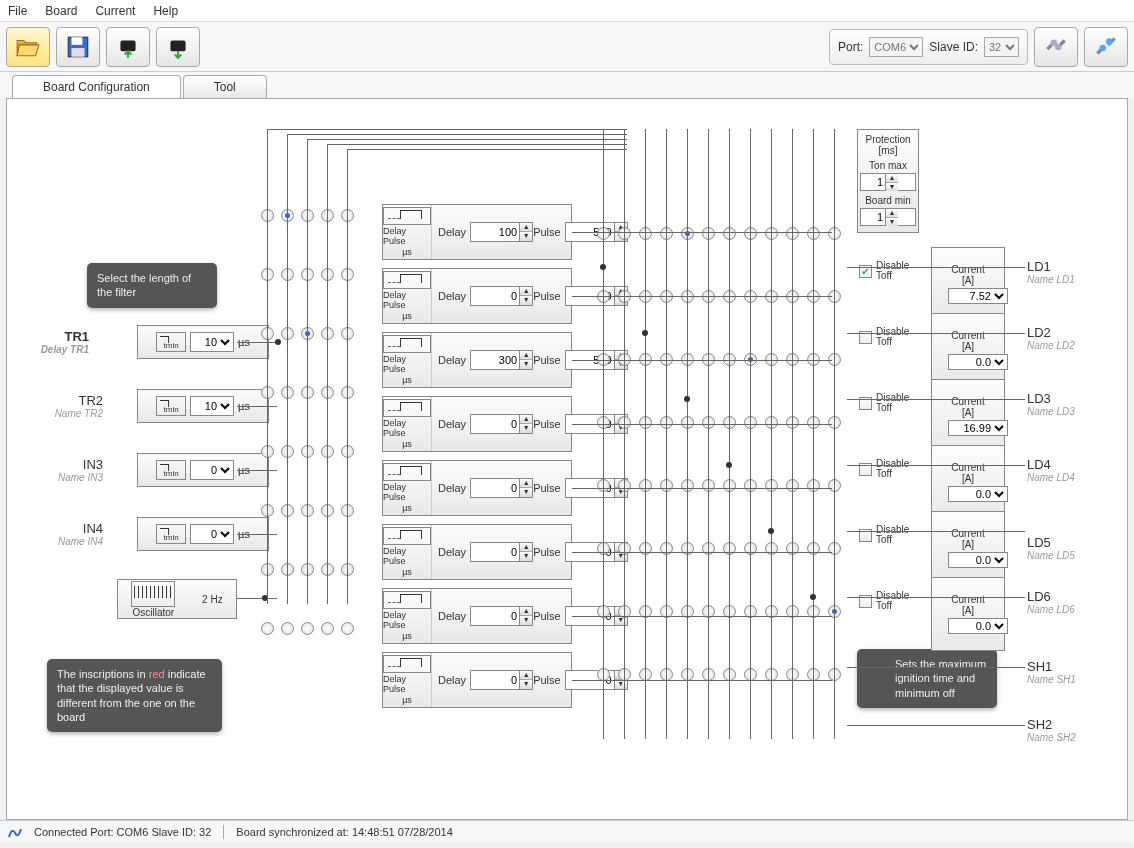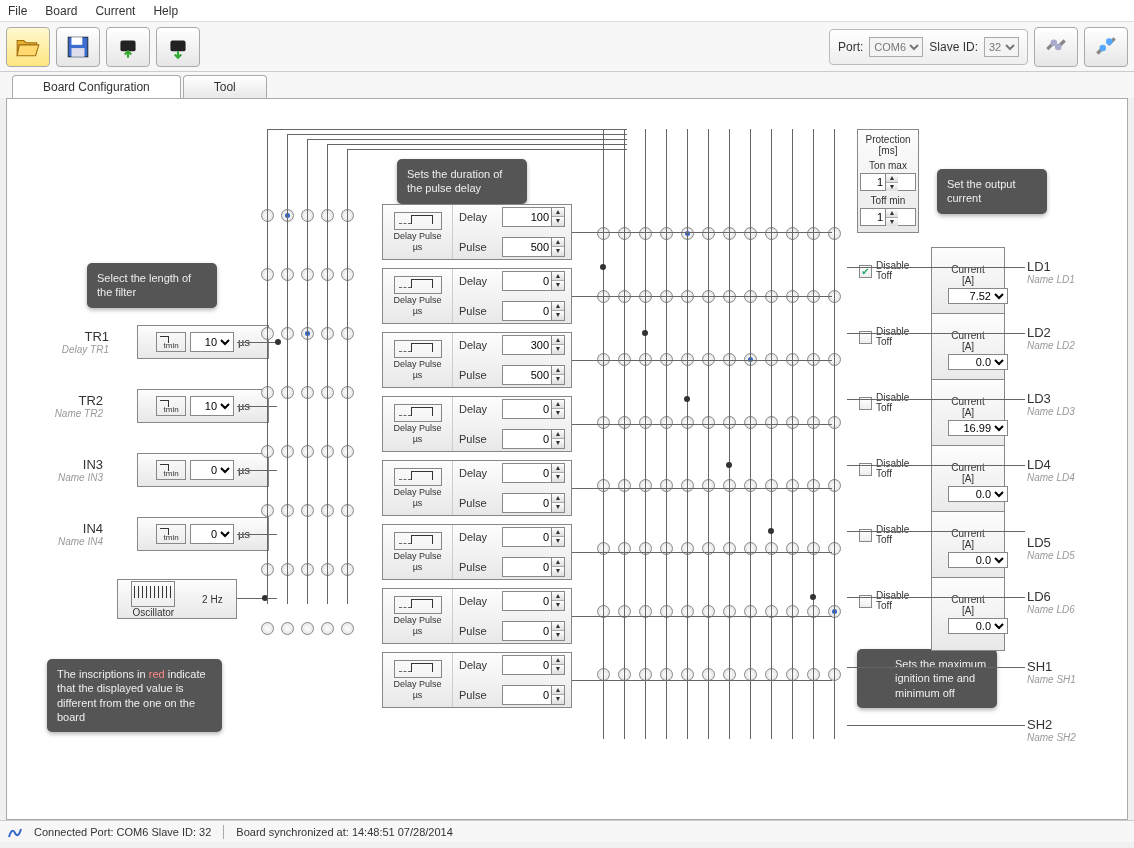--- a/index.html
+++ b/index.html
@@ -32,21 +32,21 @@
 
 .oscblock { position: absolute; border: 1px solid #888; background: linear-gradient(#fdfdfd,#e8e8e8); width: 120px; height: 40px; display: flex; align-items: center; justify-content: space-around; font-size: 10px; }
 .oscicon { width: 44px; height: 26px; border: 1px solid #888; position: relative; }
 .oscicon::after { content:''; position:absolute; left:2px; right:2px; top:4px; height:12px; background: repeating-linear-gradient(90deg,#333 0,#333 1px,transparent 1px,transparent 4px); }
 
 .dpblock { position: absolute; border: 1px solid #888; background: linear-gradient(#fdfdfd,#e8e8e8); width: 190px; height: 56px; display: flex; }
 .dpicon { width: 70px; display: flex; flex-direction: column; align-items: center; justify-content: center; font-size: 9px; gap: 1px; border-right: 1px solid #ccc; }
 .dpwave { width: 48px; height: 18px; border: 1px solid #888; position: relative; }
 .dpwave::before { content:''; position:absolute; left:4px; top:10px; width:12px; border-top:1px dashed #666; }
 .dpwave::after { content:''; position:absolute; left:16px; top:2px; width:20px; height:8px; border-top:1px solid #333; border-left:1px solid #333; border-right:1px solid #333; }
-.dpfields { flex: 1; display: flex; flex-direction: column; justify-content: space-between; padding: 2px 6px; }
+.dpfields { flex: 1; display: flex; flex-direction: row; justify-content: center; padding: 2px 6px; }
 .dprow { display: flex; align-items: center; justify-content: space-between; gap: 4px; }
 .dprow label { font-size: 11px; }
 .spin { display: flex; border: 1px solid #888; background: #fff; height: 20px; }
 .spin input { width: 48px; border: none; text-align: right; font-size: 11px; padding-right: 2px; outline: none; }
 .spin .btns { display: flex; flex-direction: column; border-left: 1px solid #888; }
 .spin .btns div { width: 12px; height: 9px; font-size: 7px; text-align: center; line-height: 8px; background: linear-gradient(#fff,#ddd); border-bottom: 1px solid #aaa; }
 .spin .btns div:last-child { border-bottom: none; }
 
 .radiocol { position: absolute; display: flex; flex-direction: column; gap: 46px; }
 .radiocol.tight { gap: 50px; }
@@ -129,29 +129,27 @@
 </div>
 
 <div class="tabrow">
   <div class="tab active">Board Configuration</div>
   <div class="tab">Tool</div>
 </div>
 
 <div class="canvas">
 
   <div class="tooltip" style="left:80px; top:164px; width:130px;">Select the length of the filter</div>
-  <div class="tooltip" style="left:390px; top:60px; width:130px;">Sets the duration of the pulse delay</div>
-  <div class="tooltip" style="left:930px; top:70px; width:110px;">Set the output current</div>
   <div class="tooltip" style="left:850px; top:550px; width:140px;padding-left:38px;">Sets the maximum ignition time and minimum off</div>
   <div class="tooltip" style="left:40px; top:560px; width:175px;">
     <span>The inscriptions in </span><span class="red">red</span><span> indicate that the displayed value is different from the one on the board</span>
   </div>
 
   <div id="in-labels">
-      <div class="inlabel" style="left:52px; top:230px; width:50px;">TR1<span class="sub">Delay TR1</span></div>
+      <div class="inlabel" style="left:32px; top:230px; width:50px;font-weight:bold;">TR1<span class="sub">Delay TR1</span></div>
       <div class="inlabel" style="left:46px; top:294px; width:50px;">TR2<span class="sub">Name TR2</span></div>
       <div class="inlabel" style="left:46px; top:358px; width:50px;">IN3<span class="sub">Name IN3</span></div>
       <div class="inlabel" style="left:46px; top:422px; width:50px;">IN4<span class="sub">Name IN4</span></div>
     </div>
   <div id="in-blocks">
       <div class="inblock" style="left:110px; top:226px;">
        <div class="tminbox">tmin</div>
        <select class="num"><option>10</option></select>
        <span class="us">µs</span>
      </div>
@@ -591,21 +589,21 @@
   <div class="protbox" style="left:850px; top:30px;">
     <div>Protection [ms]</div>
     <div style="margin-top:4px">Ton max</div>
     <div class="spin">
         <input value="1" style="">
         <div class="btns">
           <div>▲</div>
           <div>▼</div>
         </div>
       </div>
-    <div style="margin-top:4px">Toff min</div>
+    <div style="margin-top:4px">Board min</div>
     <div class="spin">
         <input value="1" style="">
         <div class="btns">
           <div>▲</div>
           <div>▼</div>
         </div>
       </div>
   </div>
 
   <div id="distoffs">

